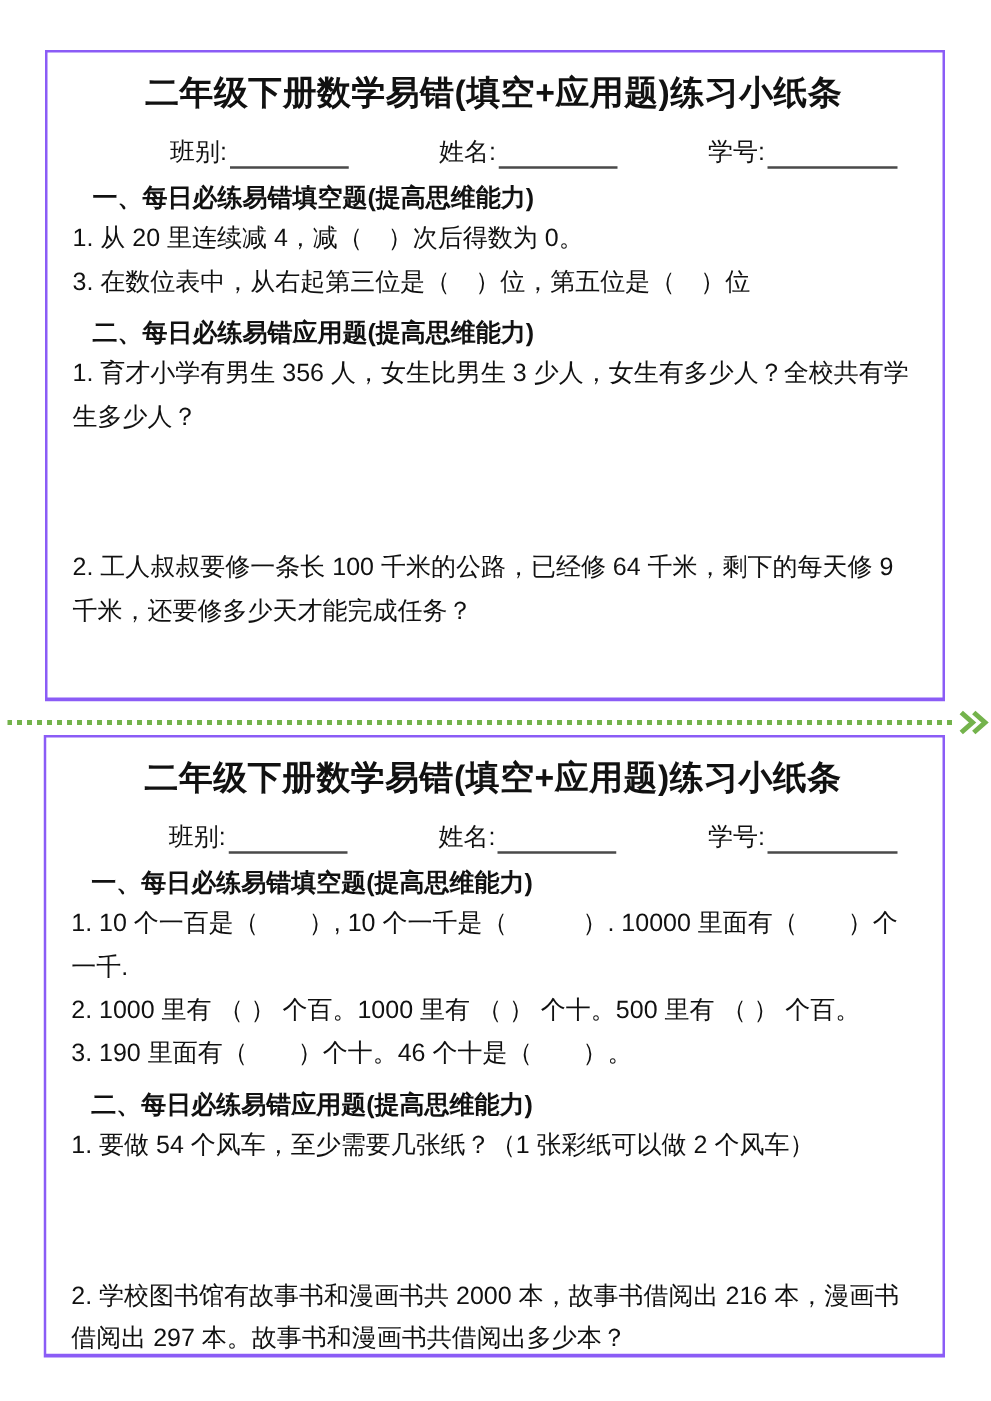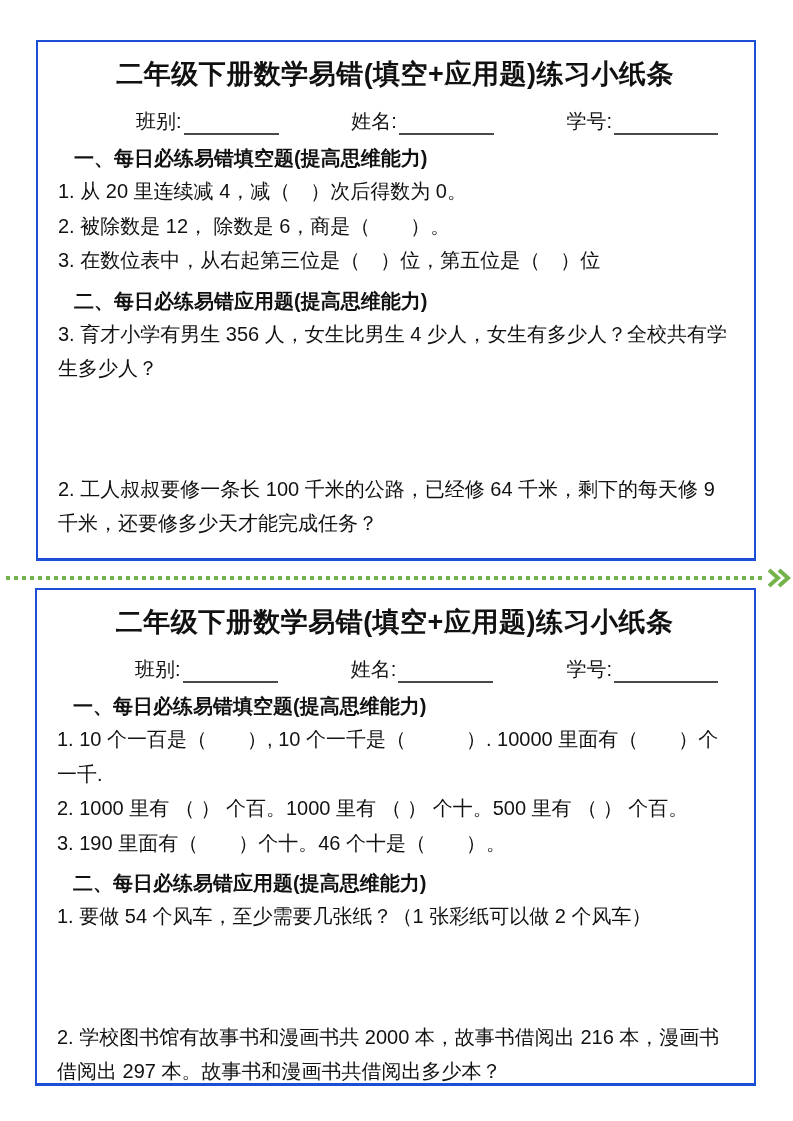--- a/index.html
+++ b/index.html
@@ -5,21 +5,21 @@
   html, body { margin: 0; padding: 0; background: #ffffff; }
   body {
     width: 793px; height: 1121px;
     font-family: "Liberation Sans", "DejaVu Sans", sans-serif;
     color: #111111;
   }
   .page { position: relative; width: 793px; height: 1121px; background: #ffffff; overflow: hidden; }
 
   .slip {
     position: absolute;
-    border: 2px solid #1d4ed8;
+    border: 2px solid #8b5cf6;
     background: #ffffff;
     box-sizing: border-box;
     padding: 10px 22px 0 20px;
   }
   .slip.first  { left: 36px; top: 40px;  width: 720px; height: 521px; border-bottom-width: 3px; }
   .slip.second { left: 35px; top: 588px; width: 721px; height: 498px; border-bottom-width: 3px; }
 
   .title {
     font-size: 27px;
     font-weight: 800;
@@ -93,25 +93,24 @@
         <span class="blank"></span>
       </span>
       <span class="field">
         <span class="field-label">学号:</span>
         <span class="blank wide"></span>
       </span>
     </div>
 
     <p class="heading">一、每日必练易错填空题(提高思维能力)</p>
     <p class="item">1. 从 20 里连续减 4，减（　）次后得数为 0。</p>
-    <p class="item">2. 被除数是 12，  除数是 6，商是（　　）。</p>
     <p class="item">3. 在数位表中，从右起第三位是（　）位，第五位是（　）位</p>
 
     <p class="heading">二、每日必练易错应用题(提高思维能力)</p>
-    <p class="item gap-xl">3. 育才小学有男生 356 人，女生比男生 4 少人，女生有多少人？全校共有学生多少人？</p>
+    <p class="item gap-xl">1. 育才小学有男生 356 人，女生比男生 3 少人，女生有多少人？全校共有学生多少人？</p>
     <p class="item">2. 工人叔叔要修一条长 100 千米的公路，已经修 64 千米，剩下的每天修 9 千米，还要修多少天才能完成任务？</p>
   </section>
 
   <div class="divider">
     <span class="dots"></span>
     <span class="arrow">
       <svg width="26" height="20" viewBox="0 0 26 20" aria-hidden="true">
         <path d="M3 2 L12 10 L3 18" fill="none" stroke="#74b34c" stroke-width="4"></path>
         <path d="M13 2 L22 10 L13 18" fill="none" stroke="#74b34c" stroke-width="4"></path>
       </svg>

